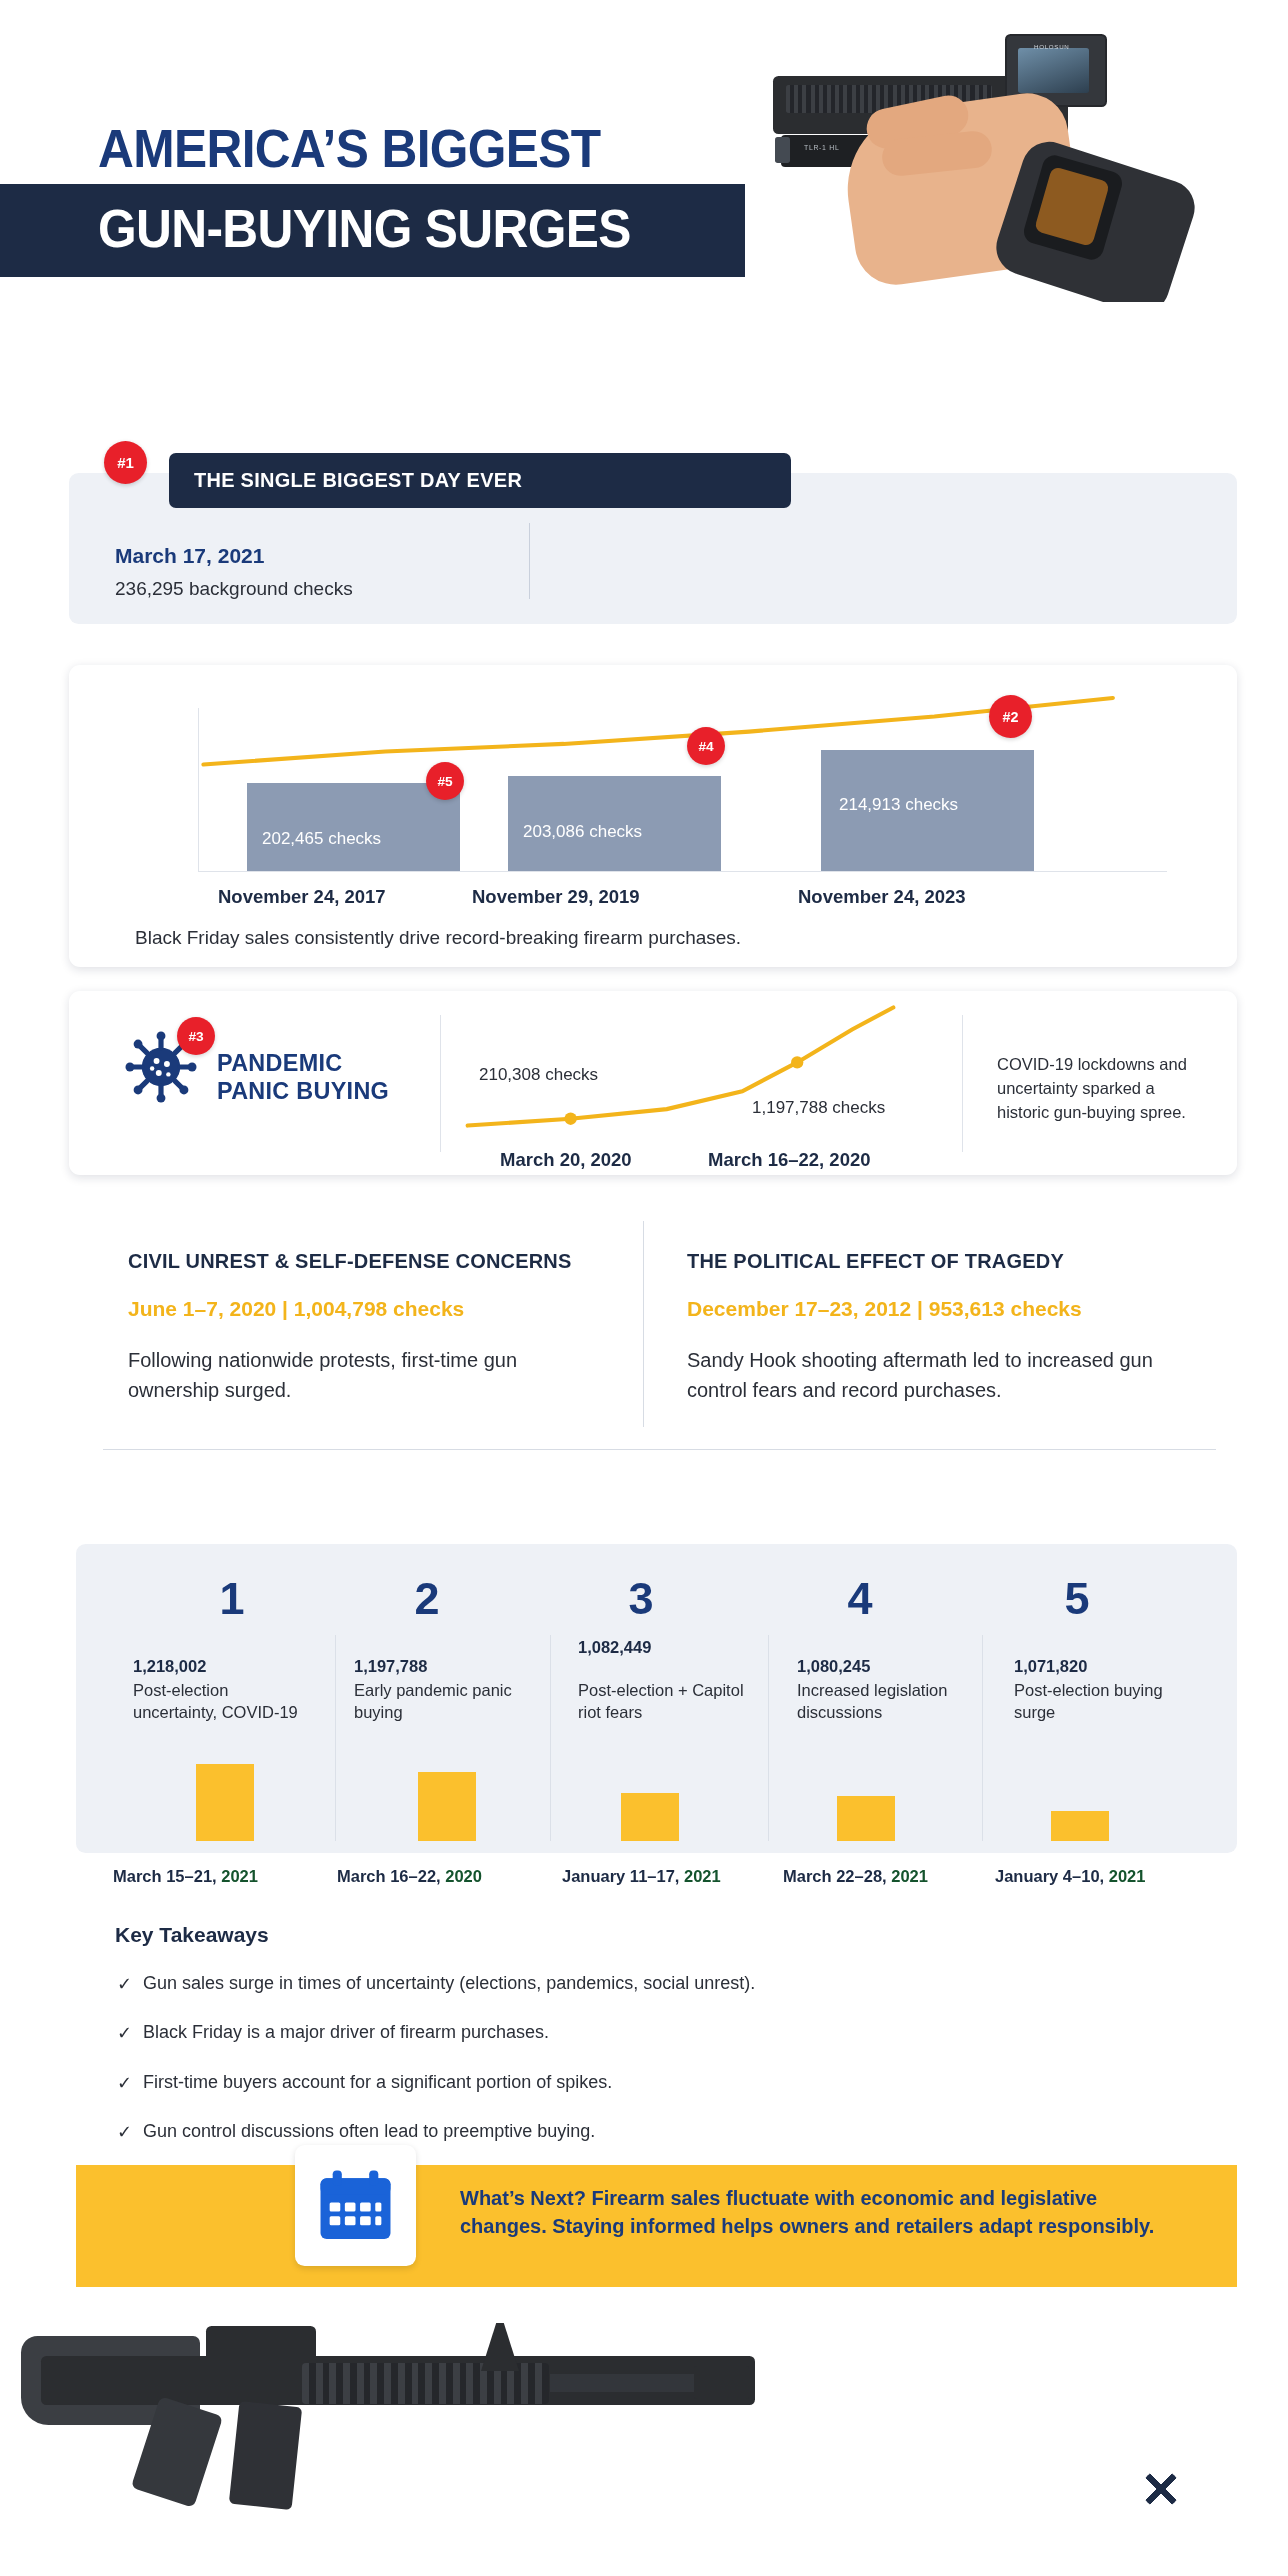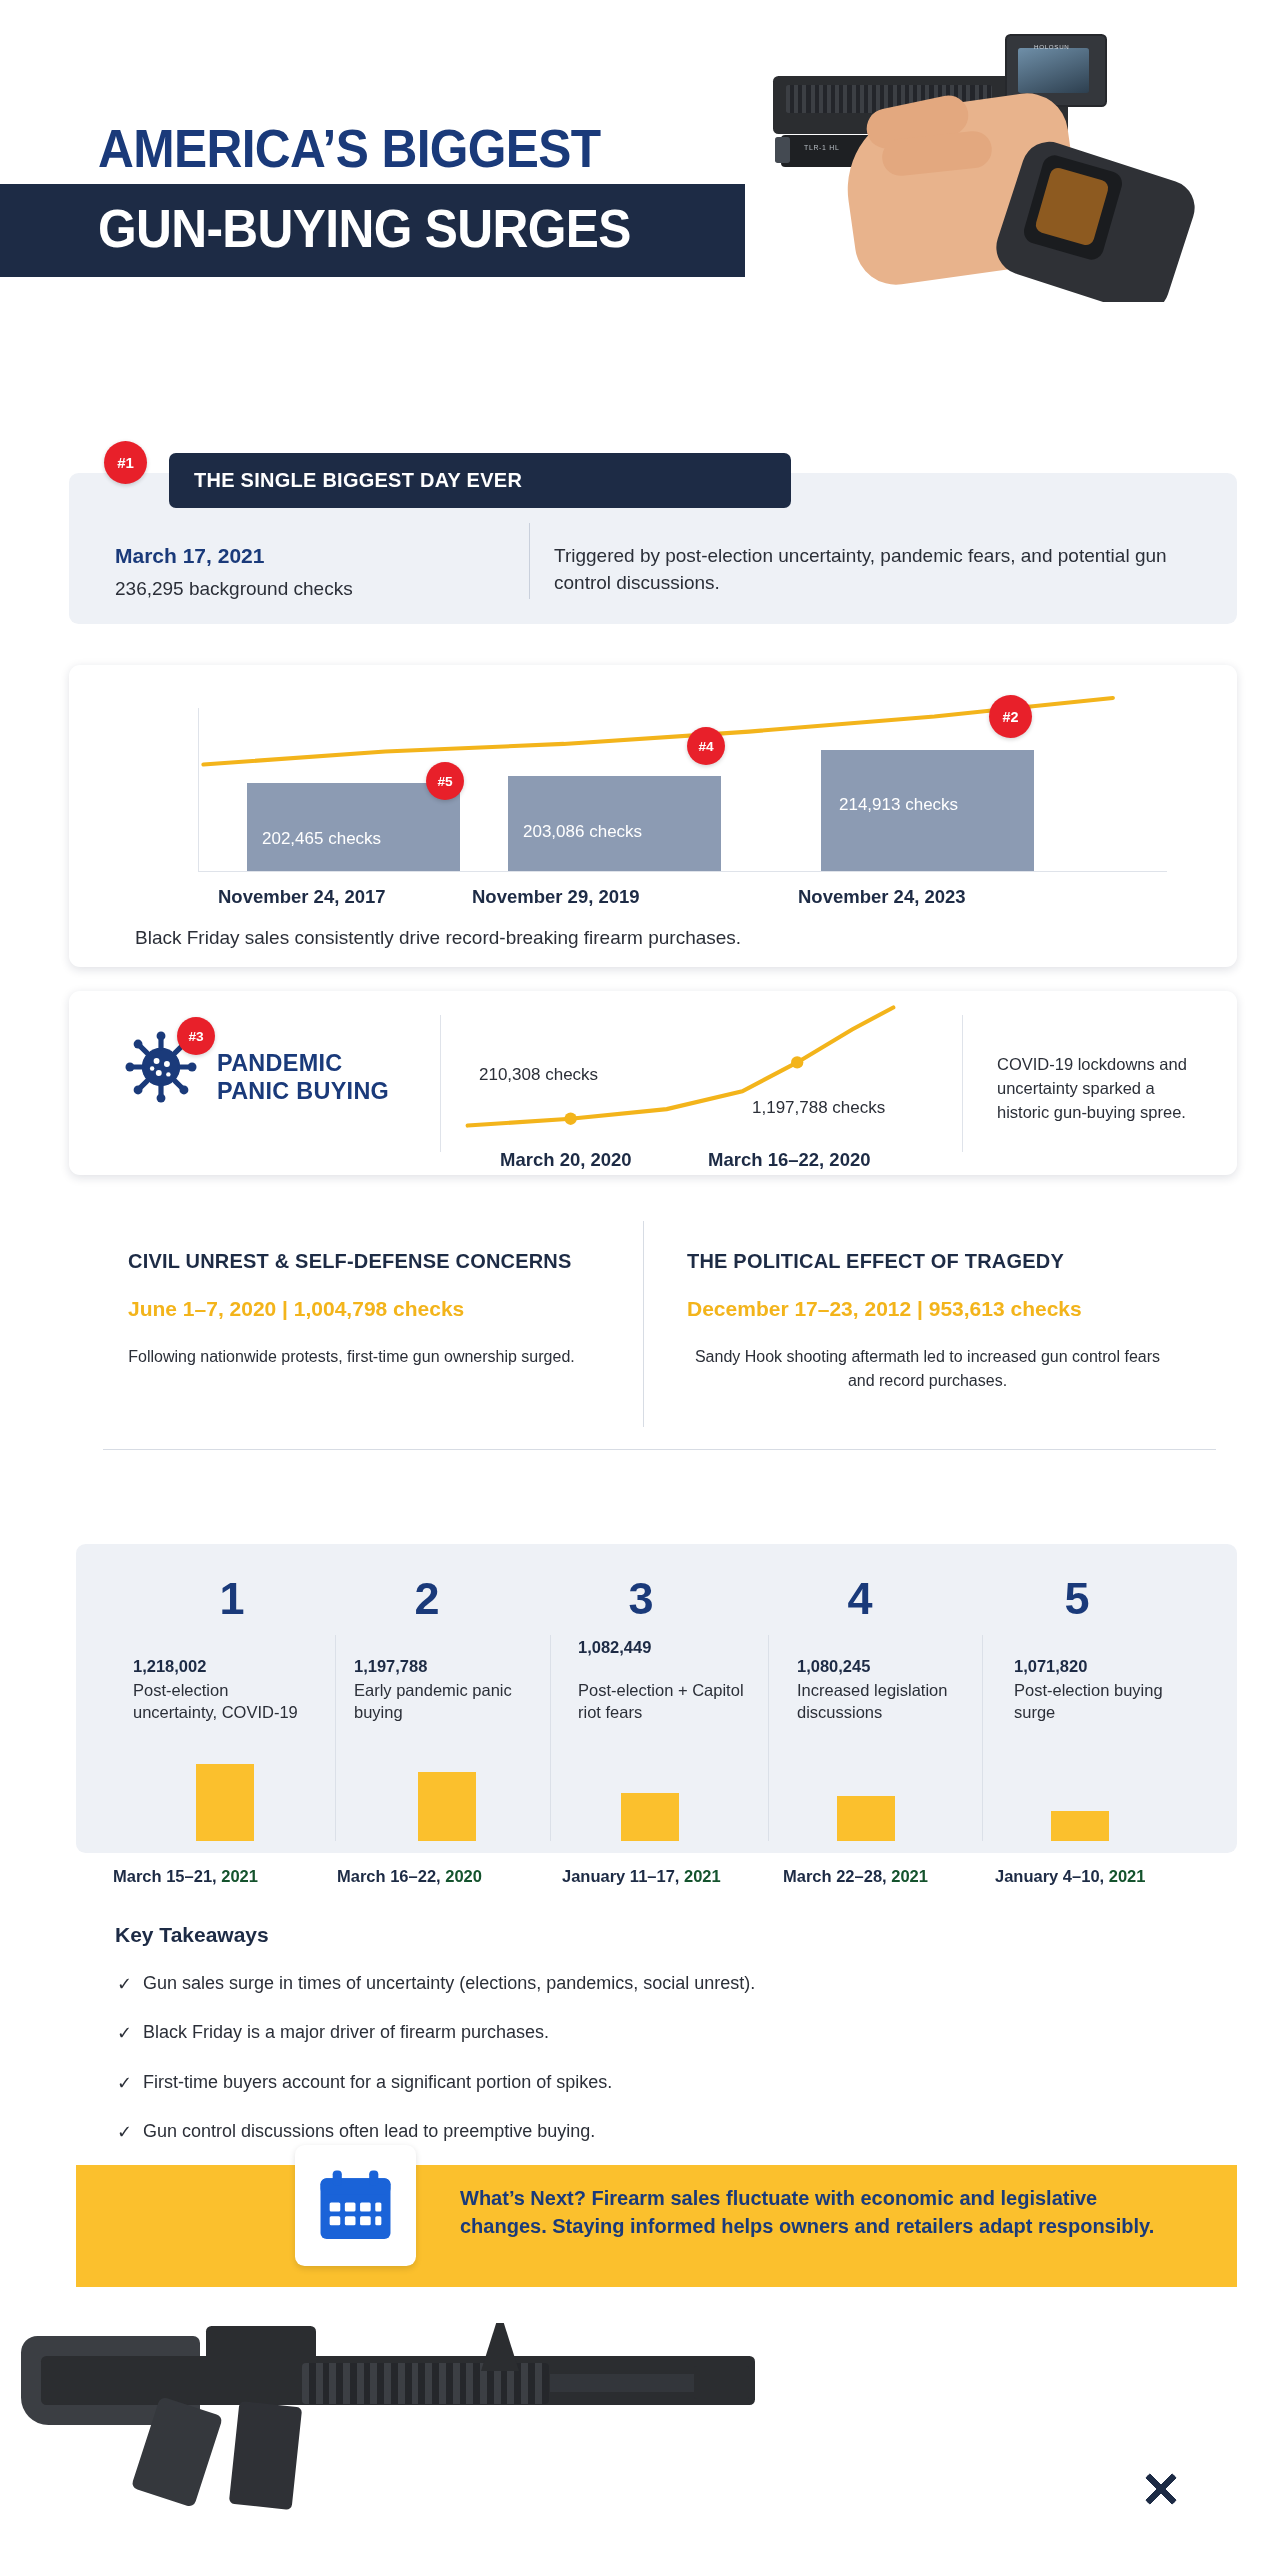--- a/index.html
+++ b/index.html
@@ -371,24 +371,23 @@
   .c-sub {
     position: absolute;
     font-size: 21px;
     font-weight: bold;
     color: #f3b41b;
   }
   .c-sub.s1 { left: 128px; top: 1297px; }
   .c-sub.s2 { left: 687px; top: 1297px; }
   .c-txt {
     position: absolute;
-    font-size: 16px;
+    font-size: 20px;
     line-height: 1.5;
     color: #2b2f38;
-    text-align: center;
   }
   .c-txt.t1 { left: 128px; top: 1345px; width: 447px; }
   .c-txt.t2 { left: 687px; top: 1345px; width: 481px; }
   .rule {
     position: absolute;
     left: 103px; top: 1449px;
     width: 1113px; height: 1.4px;
     background: #d7dce4;
   }
 
@@ -629,21 +628,20 @@
   </div>
 
 
   <div class="sec1"></div>
   <div class="sec1-bar"></div>
   <div class="sec1-bar-label">THE SINGLE BIGGEST DAY EVER</div>
   <div class="badge badge-1">#1</div>
   <div class="sec1-date">March 17, 2021</div>
   <div class="sec1-checks">236,295 background checks</div>
   <div class="sec1-divider"></div>
-  <div class="sec1-desc">Triggered by post-election uncertainty, pandemic fears, and potential gun control discussions.</div>
 
   <div class="sec2"></div>
   <div class="sec2-axis-y"></div>
   <div class="sec2-axis-x"></div>
 
   <div class="bf-bar b1"></div>
   <div class="bf-bar b2"></div>
   <div class="bf-bar b3"></div>
 
   <div class="bf-bar-label l1">202,465  checks</div>

